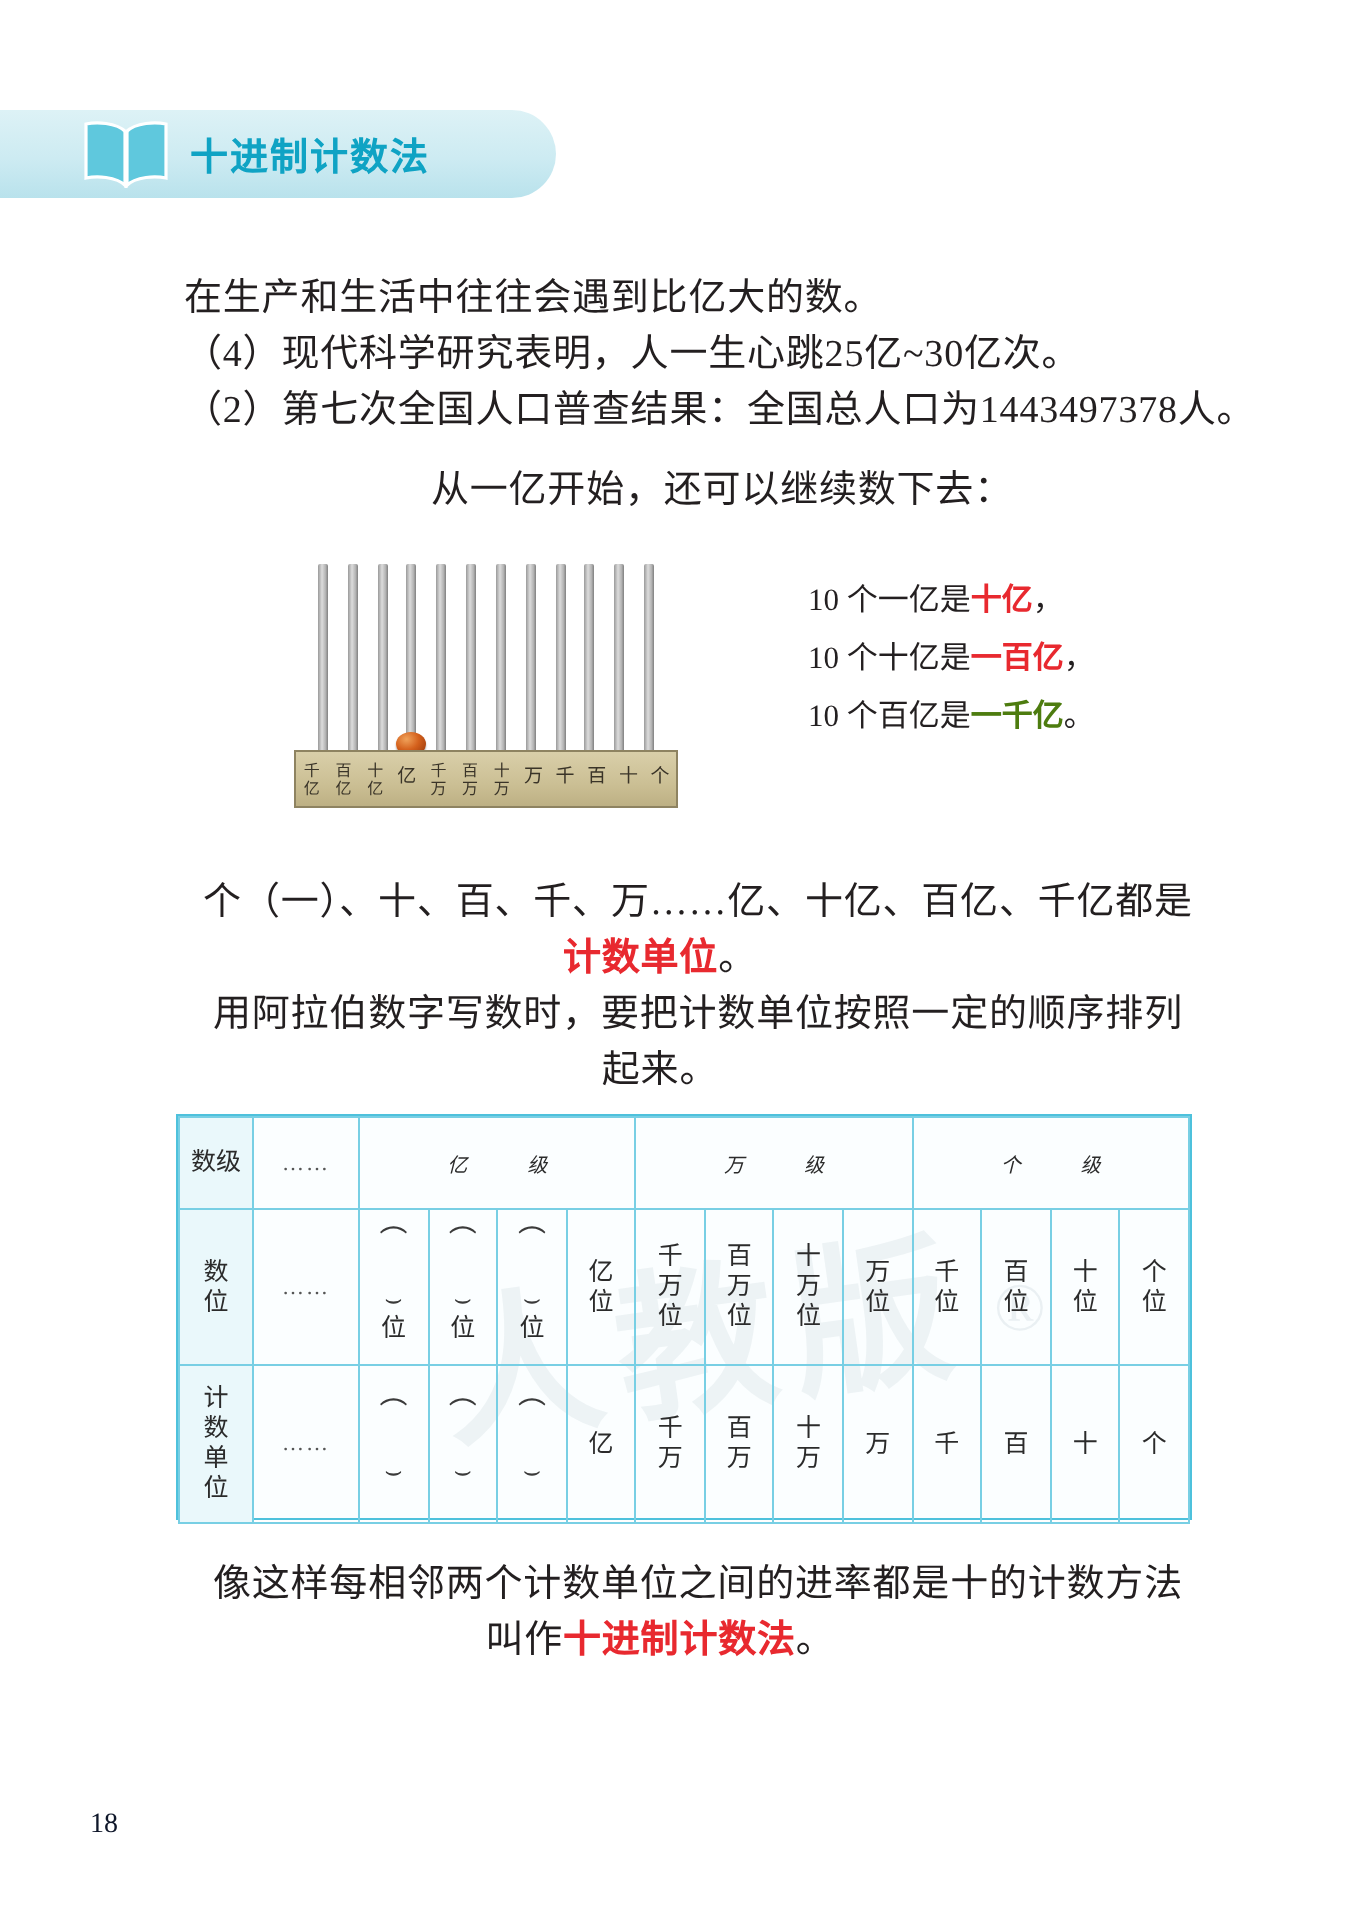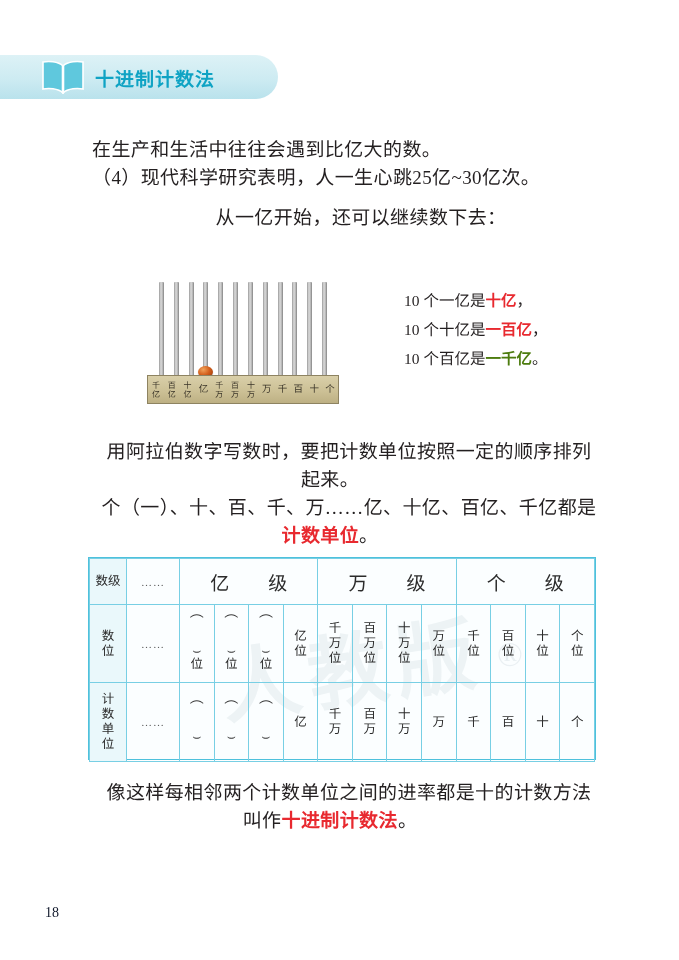--- a/index.html
+++ b/index.html
@@ -232,23 +232,24 @@
     font-size: 12.5px;
     line-height: 15px;
   }
   .tbl td.dots {
     width: 52px;
     letter-spacing: 1px;
     font-size: 11px;
     color: #555;
   }
   .tbl td.grp {
-    font-size: 19px;
+    font-size: 10px;
     letter-spacing: 10px;
     text-indent: 10px;
+    font-style: italic;
   }
   .r1 { height: 46px; }
   .r2 { height: 78px; }
   .r3 { height: 79px; }
   .stack {
     display: block;
     line-height: 15px;
     font-size: 12.5px;
   }
   .bracket-cell {
@@ -291,20 +292,21 @@
         <path d="M23 6 C28 1, 38 1, 43 2 L43 29 C38 28, 28 28, 23 33 Z" fill="none" stroke="#ffffff" stroke-width="1.6"></path>
       </svg>
     </span>
     <span class="banner-title">十进制计数法</span>
   </div>
 </div>
 
 <div class="content">
   <p class="para">在生产和生活中往往会遇到比亿大的数。</p>
   <p class="para">（4）现代科学研究表明，人一生心跳25亿~30亿次。</p>
+  <p class="para">（2）第七次全国人口普查结果：全国总人口为1443497378人。</p>
   <div class="spacer-sm"></div>
   <p class="para indent">从一亿开始，还可以继续数下去：</p>
 </div>
 
 <div class="abacus-block">
 
   <div class="abacus">
     <div class="abacus-rods" id="abacus-rods">
         <div class="rod" style="left: 11.9167px;"></div>
         <div class="rod" style="left: 26.75px;"></div>
@@ -393,22 +395,22 @@
   </div>
 
   <div class="statements" id="statements-list">
       <div class="stmt"><span>10 个一亿是</span><span class="kw" style="color: rgb(232, 41, 47);">十亿</span><span>，</span></div>
       <div class="stmt"><span>10 个十亿是</span><span class="kw" style="color: rgb(232, 41, 47);">一百亿</span><span>，</span></div>
       <div class="stmt"><span>10 个百亿是</span><span class="kw" style="color: #4d7c0f;">一千亿</span><span>。</span></div>
     </div>
 </div>
 
 <div class="mid-text">
+  <p class="para indent"><span>个（一）、十、百、千、万……亿、十亿、百亿、千亿都是</span><span class="kw">计数单位</span><span>。</span></p>
   <p class="para indent">用阿拉伯数字写数时，要把计数单位按照一定的顺序排列起来。</p>
-  <p class="para indent"><span>个（一）、十、百、千、万……亿、十亿、百亿、千亿都是</span><span class="kw">计数单位</span><span>。</span></p>
 </div>
 
 <div class="place-table">
   <div class="wm">
     <span class="wm-text">人教版</span>
     <span class="wm-r">®</span>
   </div>
   <table class="tbl">
     <tbody id="table-body">
         <tr class="r1">

